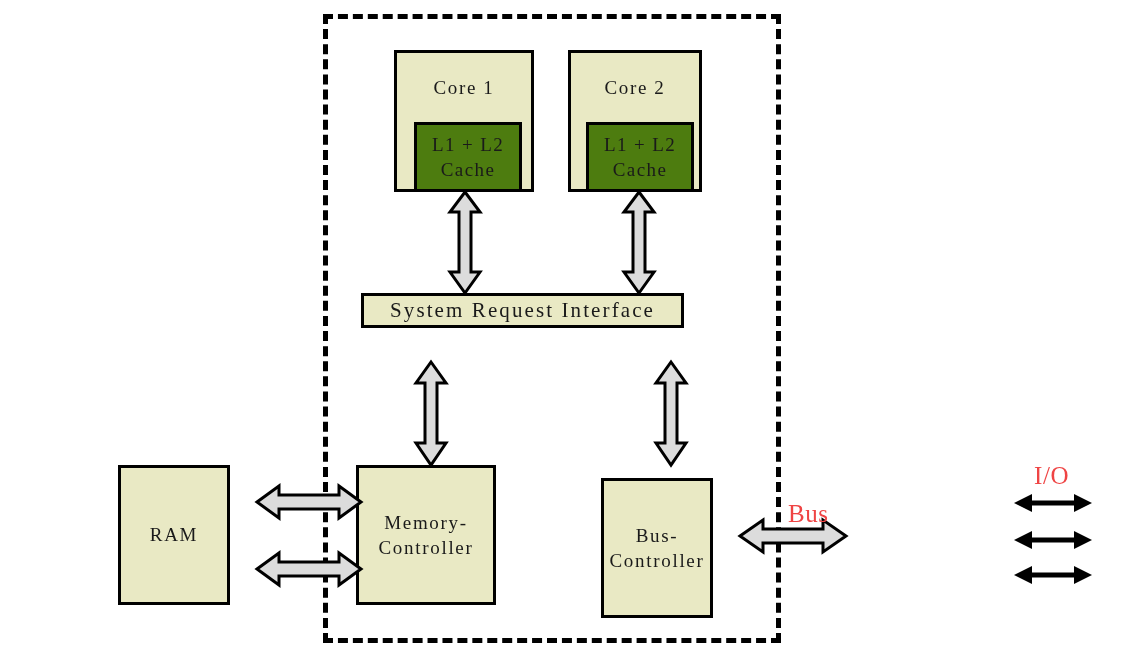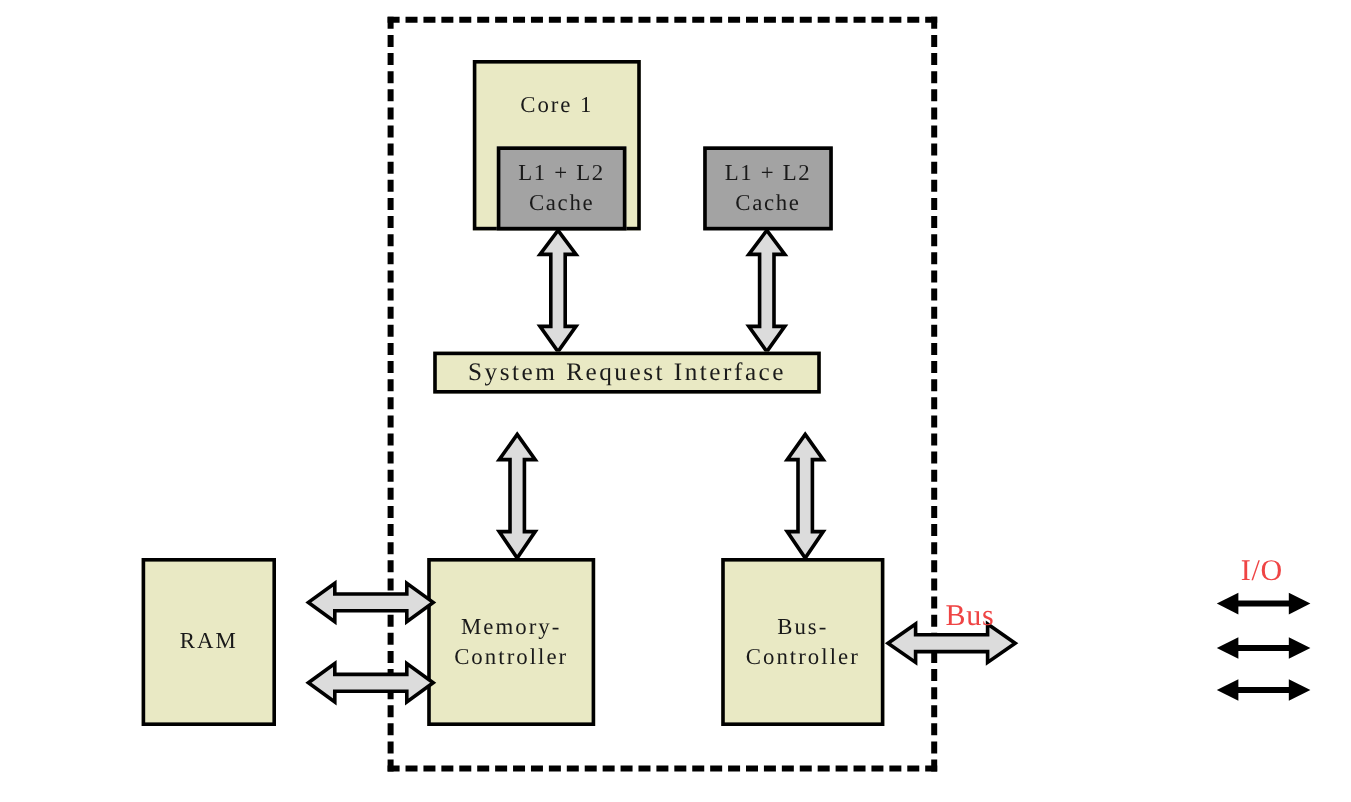--- a/index.html
+++ b/index.html
@@ -24,21 +24,21 @@
     display: flex;
     align-items: center;
     justify-content: center;
     flex-direction: column;
     text-align: center;
     color: #1a1a1a;
     letter-spacing: 1.6px;
     line-height: 1.32;
   }
   .box.white {
-    background: #a3a3a3;
+    background: #4d7c0f;
     text-align: right;
   }
   .cpu-die {
     position: absolute;
     box-sizing: border-box;
     border: 5px dashed #000000;
     background: transparent;
   }
   .core-box {
     align-items: center;
@@ -95,20 +95,23 @@
   <div class="cpu-die" style="left:287px; top:14px; width:458px; height:629px;"></div>
 
   <div class="box core-box" style="left:358px; top:50px; width:140px; height:142px;">
     <span>Core 1</span>
   </div>
   <div class="box white cache-box" style="left:378px; top:122px; width:108px; height:70px;">
     <span class="lbl-line">L1 + L2</span>
     <span class="lbl-line">Cache</span>
   </div>
 
+  <div class="box core-box" style="left:532px; top:50px; width:134px; height:142px;">
+    <span>Core 2</span>
+  </div>
   <div class="box white cache-box" style="left:550px; top:122px; width:108px; height:70px;">
     <span class="lbl-line">L1 + L2</span>
     <span class="lbl-line">Cache</span>
   </div>
 
   <svg class="arrow-svg" style="left:411px; top:190px;" width="36" height="106">
     <polygon class="block-arrow" points="18,2 33,22 24,22 24,82 33,82 18,103 3,82 12,82 12,22 3,22"></polygon>
   </svg>
 
   <svg class="arrow-svg" style="left:585px; top:190px;" width="36" height="106">
@@ -130,21 +133,21 @@
 
   <div class="box unit-box" style="left:82px; top:465px; width:112px; height:140px;">
     <span>RAM</span>
   </div>
 
   <div class="box unit-box" style="left:320px; top:465px; width:140px; height:140px;">
     <span class="lbl-line">Memory-</span>
     <span class="lbl-line">Controller</span>
   </div>
 
-  <div class="box unit-box" style="left:565px; top:465px; width:136px; height:140px;">
+  <div class="box unit-box" style="left:565px; top:478px; width:112px; height:140px;">
     <span class="lbl-line">Bus-</span>
     <span class="lbl-line">Controller</span>
   </div>
 
 
   <svg class="arrow-svg" style="left:219px; top:483px;" width="108" height="38">
     <polygon class="block-arrow" points="2,19 24,3 24,12 84,12 84,3 106,19 84,35 84,26 24,26 24,35"></polygon>
   </svg>
 
   <svg class="arrow-svg" style="left:219px; top:550px;" width="108" height="38">

